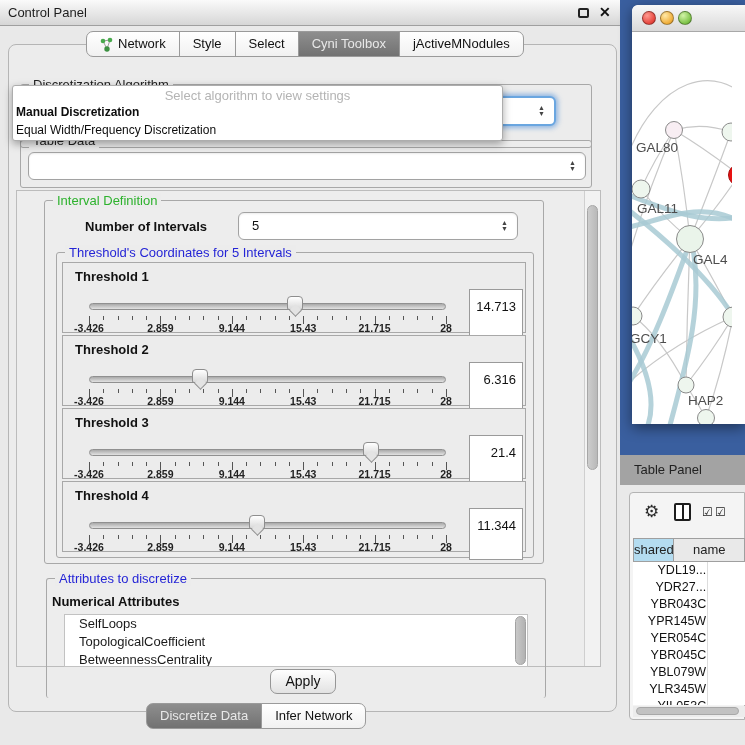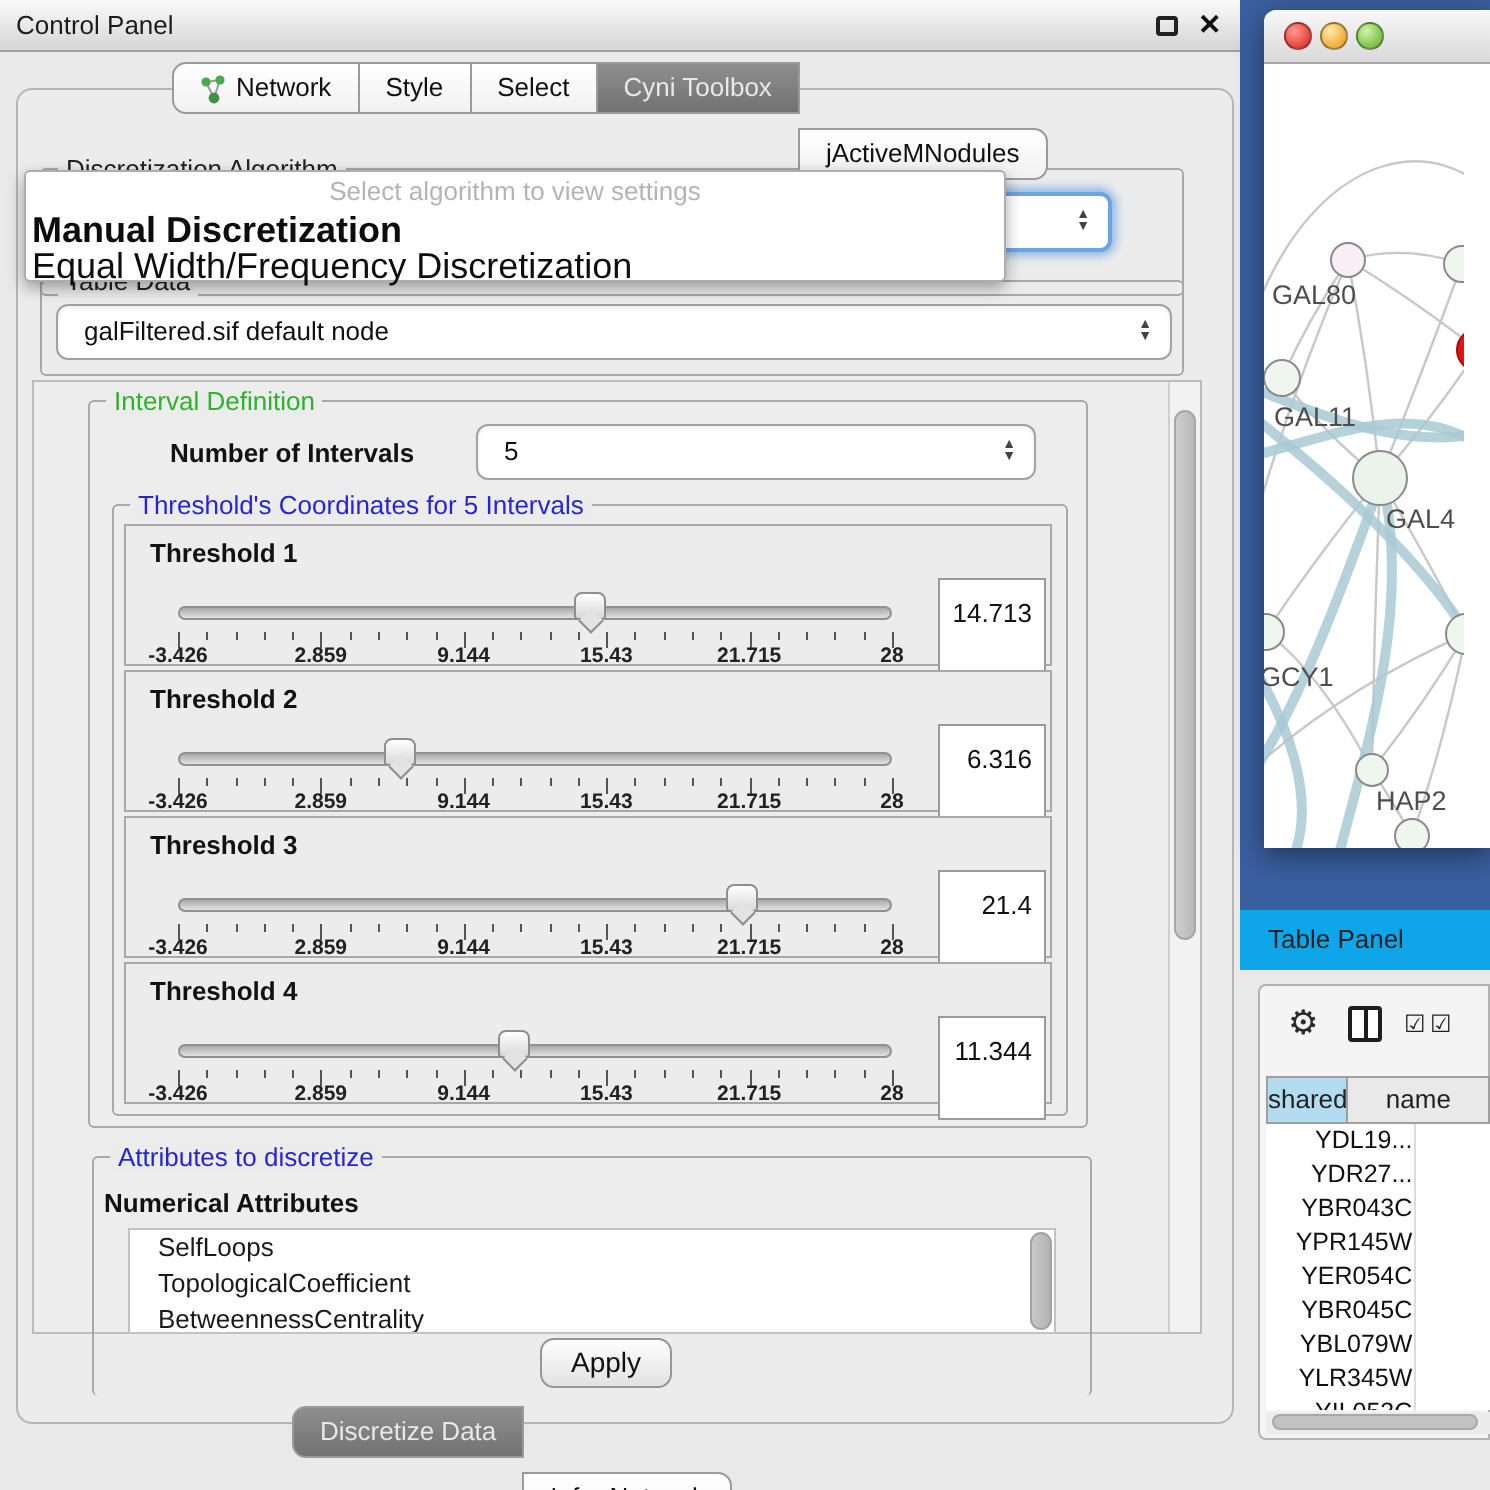--- a/index.html
+++ b/index.html
@@ -9,40 +9,40 @@
   
   #titlebar { left:0; top:0; width:620px; height:26px; background:linear-gradient(#fafafa,#d6d6d6); border-bottom:1px solid #9f9f9f; }
   #titlebar .title { position:absolute; left:8px; top:0; line-height:25px; font-size:13px; color:#1c1c1c; }
   #float-icon { position:absolute; left:578px; top:8px; width:11px; height:10px; border:2px solid #222; border-radius:2px; }
   #close-icon { position:absolute; left:599px; top:4px; font-size:14px; font-weight:bold; color:#111; }
 
   
   .tabstrip { position:absolute; display:flex; }
   .tab { height:26px; line-height:24px; padding:0 13px; background:linear-gradient(#ffffff,#f1f1f1); border:1px solid #9a9a9a; margin-left:-1px; font-size:13px; color:#111; white-space:nowrap; display:flex; align-items:center; gap:5px; }
   .tab:first-child { border-radius:7px 0 0 7px; margin-left:0; }
-  .tab:last-child { border-radius:0 7px 7px 0;margin-top:33px; }
+  .tab:last-child { border-radius:0 7px 7px 0; }
   .tab.sel { background:linear-gradient(#8e8e8e,#727272); color:#e8e8e8; }
 
   #panel { left:8px; top:44px; width:609px; height:668px; background:#ececec; border:1px solid #b5b5b5; border-radius:8px; }
 
   .group { position:absolute; border:1px solid #a8a8a8; border-radius:3px; }
   .legend { position:absolute; top:-8px; left:8px; background:#ececec; padding:0 4px; font-size:13px; line-height:15px; }
   .legend.green { color:#2db22d; }
   .legend.blue  { color:#2525d6; }
   .legend.dark  { color:#222; }
 
   .combo { position:absolute; background:#fff; border:1px solid #a2a2a2; border-radius:6px; font-size:13px; color:#111; box-shadow:inset 0 1px 2px rgba(0,0,0,.08); }
   .combo .val { position:absolute; left:13px; top:0; line-height:26px; }
   .combo .spin { position:absolute; right:9px; top:50%; transform:translateY(-50%); display:flex; flex-direction:column; line-height:6px; font-size:7px; color:#444; }
   .combo.focused { border:2px solid #6aa6e0; box-shadow:0 0 5px 2px rgba(90,150,220,.65); }
 
   
   #popup { left:12px; top:85px; width:491px; height:56px; background:#fff; border:1px solid #adadad; border-radius:3px; box-shadow:0 3px 8px rgba(0,0,0,.35); z-index:50; }
   #popup .hint { position:absolute; left:0; top:2px; width:100%; text-align:center; color:#b4b4b4; font-size:13px; }
-  #popup .opt { position:absolute; left:3px; font-size:18px; color:#0d0d0d; }
+  #popup .opt { position:absolute; left:3px; font-size:12px; color:#0d0d0d; }
   #popup .opt.b { font-weight:bold; }
 
   
   #scrollpane { left:16px; top:190px; width:585px; height:477px; border:1px solid #bcbcbc; background:#ededed; }
   #vscroll { left:584px; top:191px; width:16px; height:475px; background:#f2f2f2; border-left:1px solid #cfcfcf; }
   #vscroll .thumb { position:absolute; left:2px; top:14px; width:11px; height:265px; background:linear-gradient(90deg,#cdcdcd,#b9b9b9); border:1px solid #a6a6a6; border-radius:6px; }
 
   
   .thr-panel { position:absolute; left:62px; width:464px; height:71px; border:1px solid #a8a8a8; background:#ececec; }
   .thr-label { position:absolute; left:12px; top:6px; font-size:13px; font-weight:bold; color:#111; }
@@ -64,21 +64,21 @@
   
   #blue-bg { left:620px; top:0; width:125px; height:455px; background:#3a5f9f; }
   #net-window { left:632px; top:5px; width:113px; height:419px; background:#fff; border-radius:6px 0 0 0; box-shadow:0 4px 14px rgba(0,0,0,.45); overflow:hidden; }
   #net-titlebar { position:absolute; left:0; top:0; width:100%; height:27px; background:linear-gradient(#f8f8f8,#d9d9d9); border-bottom:1px solid #a8a8a8; border-radius:6px 0 0 0; }
   .light { position:absolute; top:6px; width:14px; height:14px; border-radius:50%; border:1px solid rgba(0,0,0,.35); }
   .light.red    { left:10px; background:radial-gradient(circle at 35% 30%, #ff9a90, #e6443c 70%); }
   .light.yellow { left:28px; background:radial-gradient(circle at 35% 30%, #ffe9a8, #f0ad38 70%); }
   .light.green  { left:46px; background:radial-gradient(circle at 35% 30%, #d2f3a8, #7cc247 70%); }
   #net-canvas { position:absolute; left:0; top:27px; width:100px; height:392px; background:#fff; overflow:hidden; }
 
-  #table-panel-header { left:620px; top:455px; width:125px; height:30px; background:#0ea5e9; }
+  #table-panel-header { left:620px; top:455px; width:125px; height:30px; background:#a3a3a3; }
   #table-panel-header .t { position:absolute; left:14px; top:7px; font-size:13px; color:#222; }
   #table-box { left:629px; top:492px; width:116px; height:228px; background:#f4f4f4; border:1px solid #b3b3b3; border-radius:4px 0 0 4px; }
   #tbl-toolbar { position:absolute; left:630px; top:497px; width:115px; height:34px; }
   #gear-ico { position:absolute; left:14px; top:4px; font-size:17px; color:#2b2b2b; }
   #col-ico { position:absolute; left:44px; top:6px; width:17px; height:18px; border:2px solid #1d1d1d; border-radius:2px; background:#fff; }
   #col-ico::after { content:''; position:absolute; left:6px; top:0; width:2px; height:14px; background:#1d1d1d; }
   .chk-ico { position:absolute; top:8px; font-size:12px; color:#222; }
   #tbl-head { position:absolute; left:633px; top:538px; width:112px; height:24px; display:flex; }
   .th { font-size:13px; color:#222; text-align:center; line-height:22px; border:1px solid #9f9f9f; overflow:hidden; white-space:nowrap; }
   .th.sel { background:#b4dcf0; }
@@ -138,21 +138,20 @@
 <div class="abs" id="popup">
   <div class="hint">Select algorithm to view settings</div>
   <div class="opt b" style="top:19px">Manual Discretization</div>
   <div class="opt" style="top:37px">Equal Width/Frequency Discretization</div>
 </div>
 
 <div class="group" style="left:20px;top:140px;width:572px;height:48px">
   <span class="legend dark">Table Data</span>
 </div>
 <div class="combo" style="left:28px;top:152px;width:558px;height:28px">
-  <span class="val">galFiltered.sif default node</span>
   <span class="spin">
       <span>▲</span>
       <span>▼</span>
     </span>
 </div>
 
 <div class="abs" id="scrollpane"></div>
 <div class="abs" id="vscroll">
     <div class="thumb"></div>
   </div>

